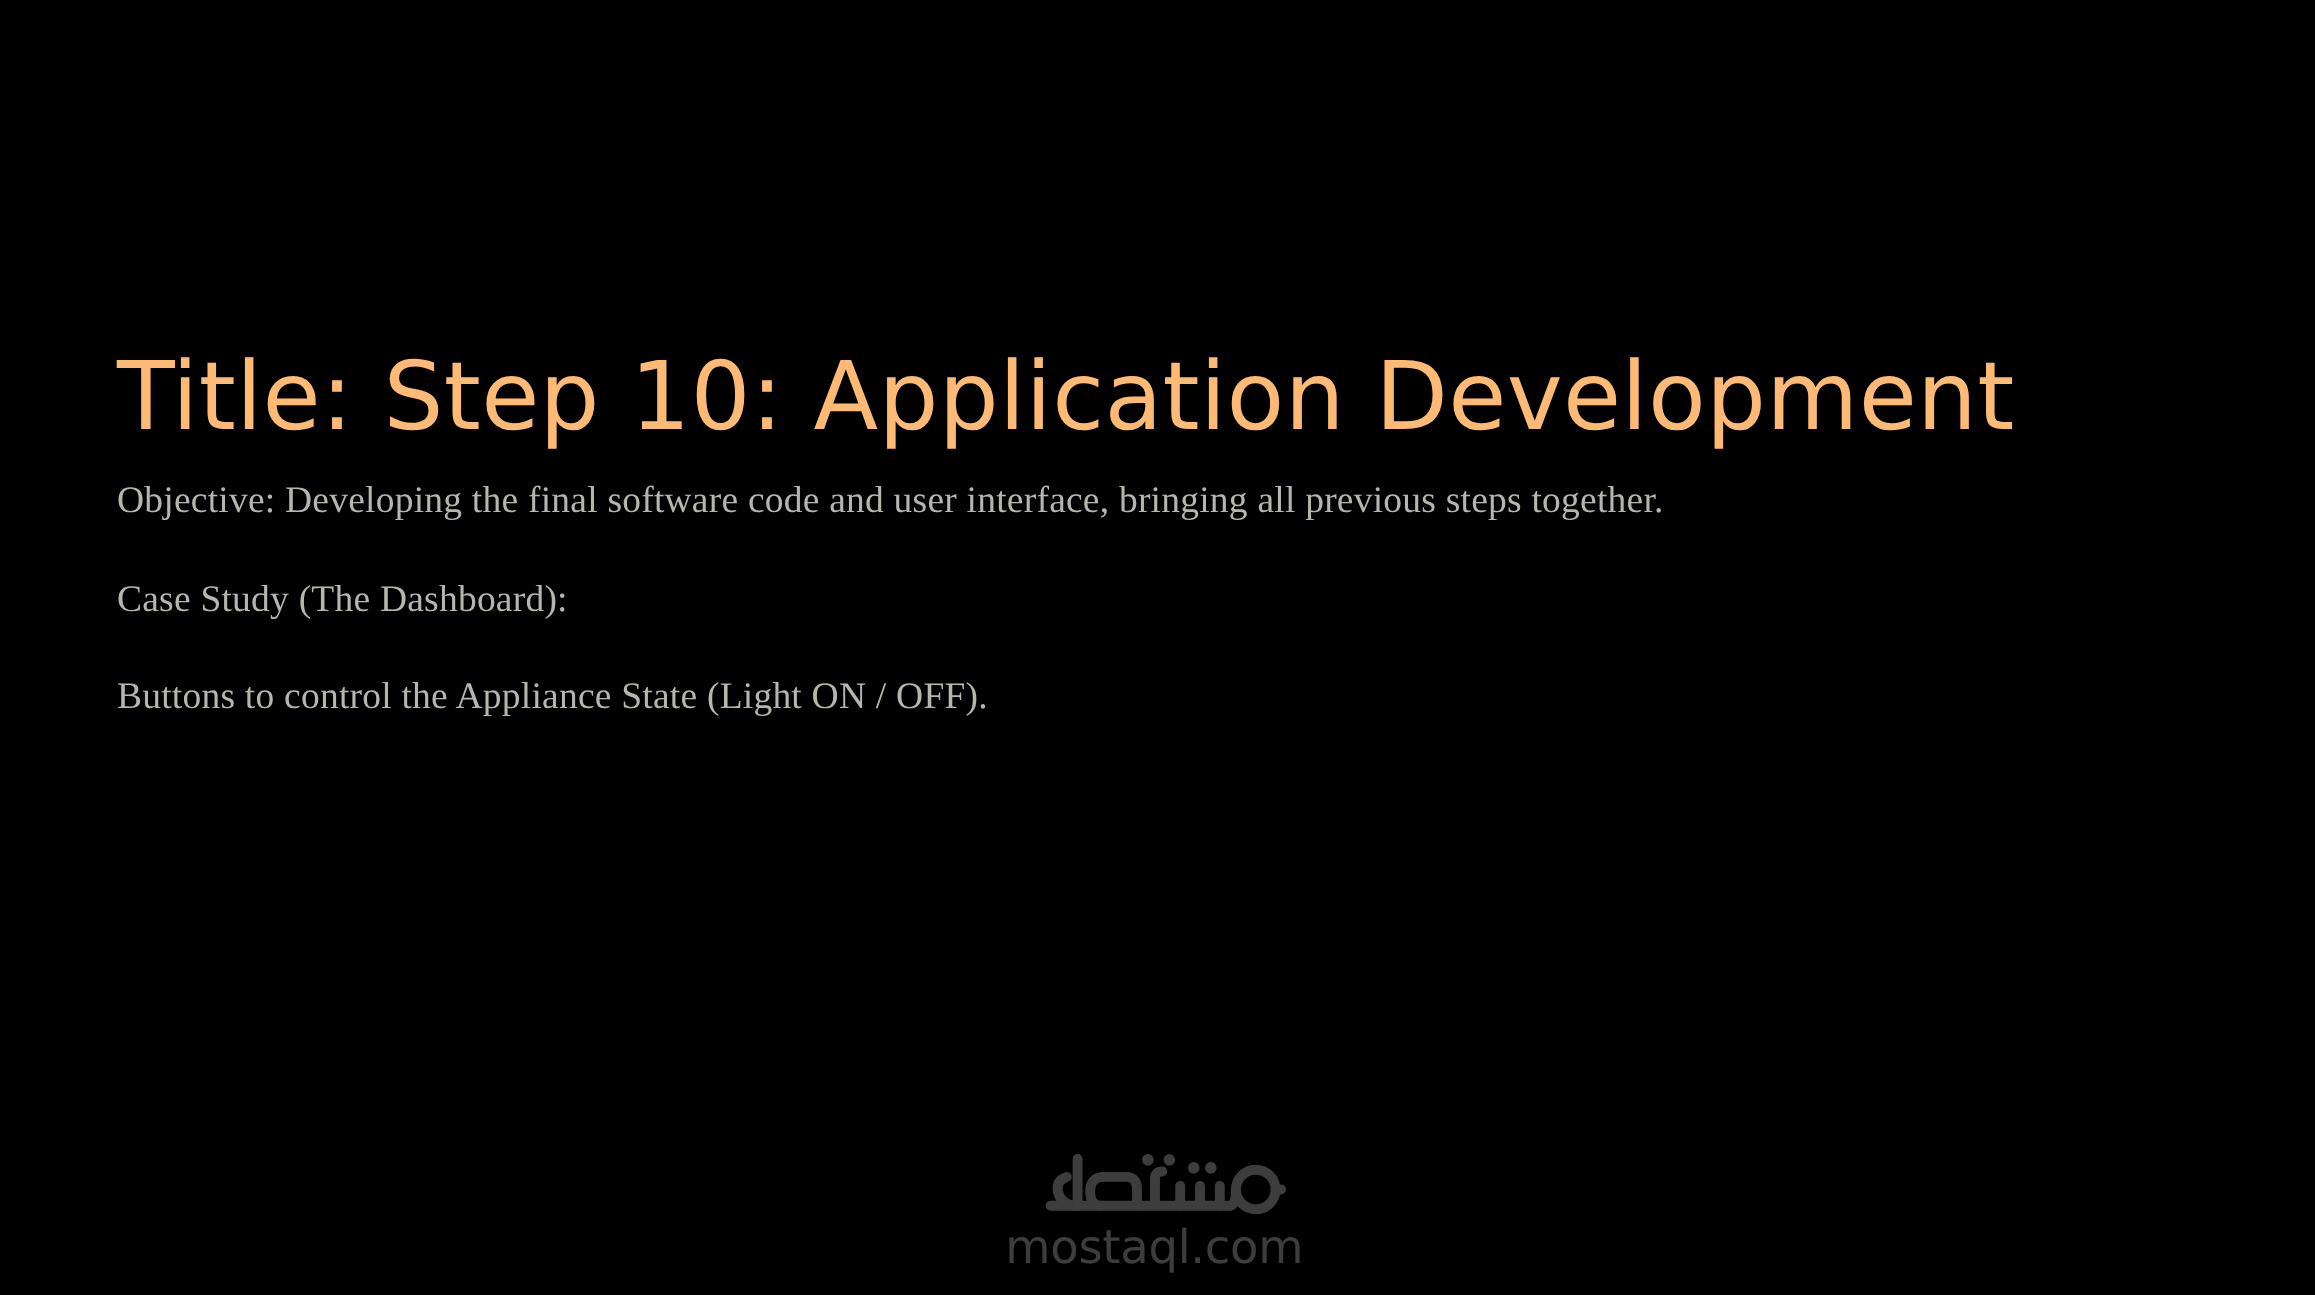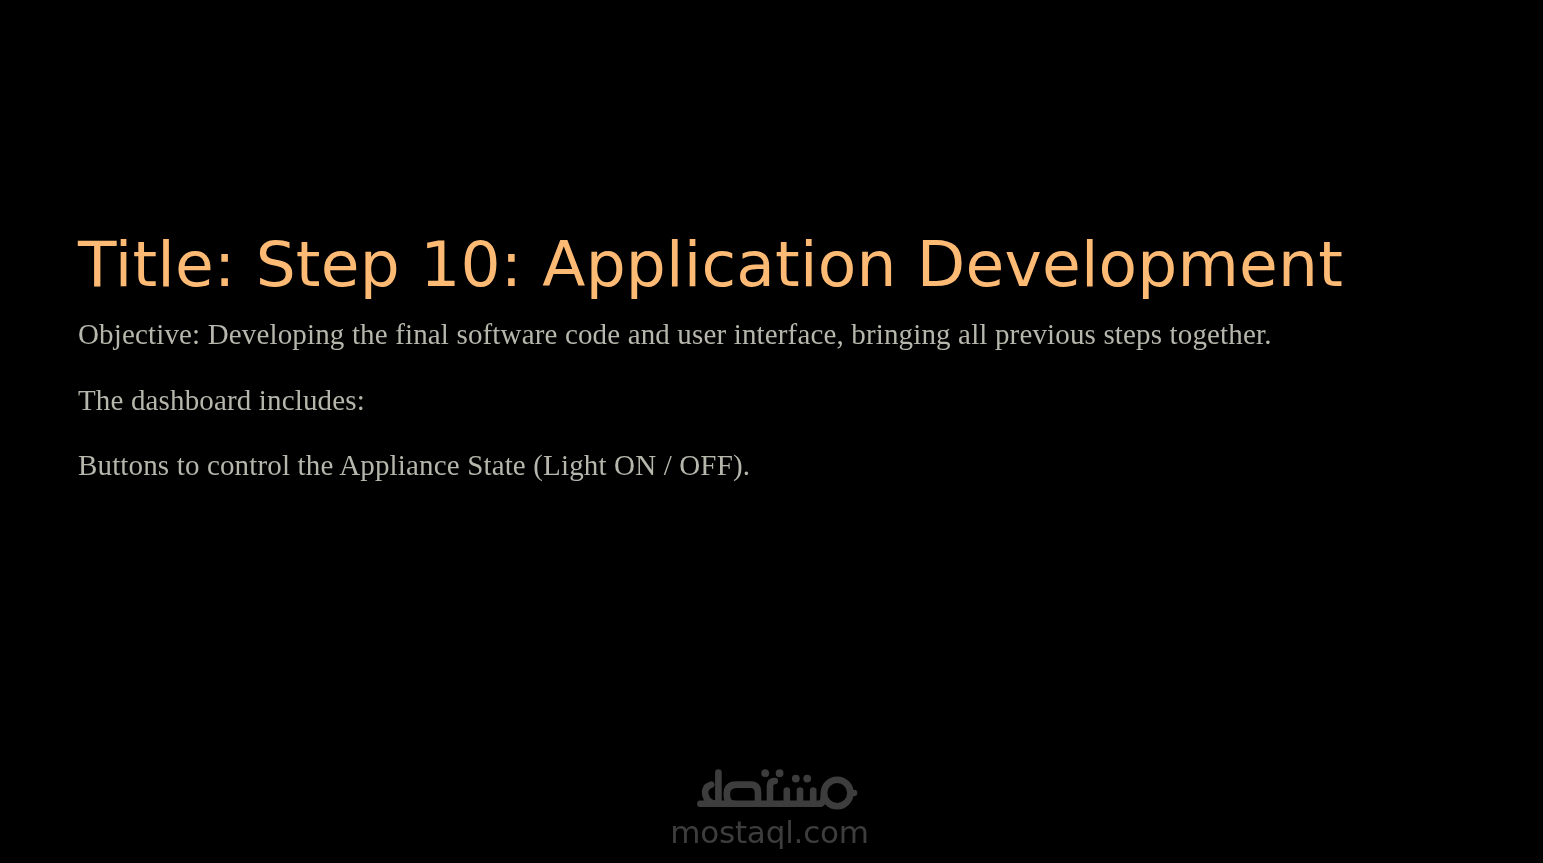--- a/index.html
+++ b/index.html
@@ -39,21 +39,21 @@
   .body-block {
     position: absolute;
     left: 78px;
     top: 318px;
     width: 1300px;
   }
 
   .body-line {
     font-family: "Liberation Serif", serif;
     font-weight: 400;
-    font-size: 29px;
+    font-size: 25px;
     line-height: 32px;
     color: #b6b6ac;
     margin: 0 0 33.5px 0;
     white-space: nowrap;
     letter-spacing: 0.15px;
   }
   .body-line:last-child {
     margin-bottom: 4px;
   }
 
@@ -86,21 +86,21 @@
 </style>
 </head>
 <body>
 
 <div class="slide">
 
   <h1 class="slide-title">Title:  Step 10:  Application Development</h1>
 
   <div class="body-block">
     <p class="body-line">Objective: Developing the final software code and user interface, bringing all previous steps together.</p>
-    <p class="body-line">The dashboard includes:</p>
+    <p class="body-line">Case Study (The Dashboard):</p>
     <p class="body-line">Buttons to control the Appliance State (Light ON / OFF).</p>
   </div>
 
   <div class="watermark">
     <svg class="watermark-mark" viewBox="0 0 320 100" aria-hidden="true">
       <g fill="none" stroke="#3d3d3d" stroke-width="11" stroke-linecap="round" stroke-linejoin="round">
 
         <path d="M44 78 L243 78"></path>
 
         <circle cx="272" cy="60" r="22"></circle>

